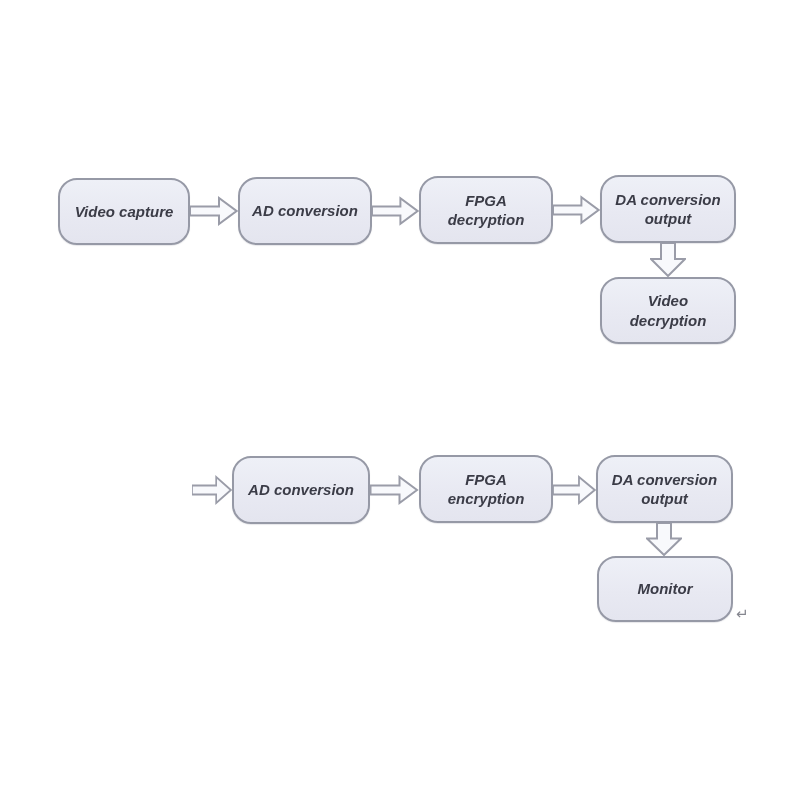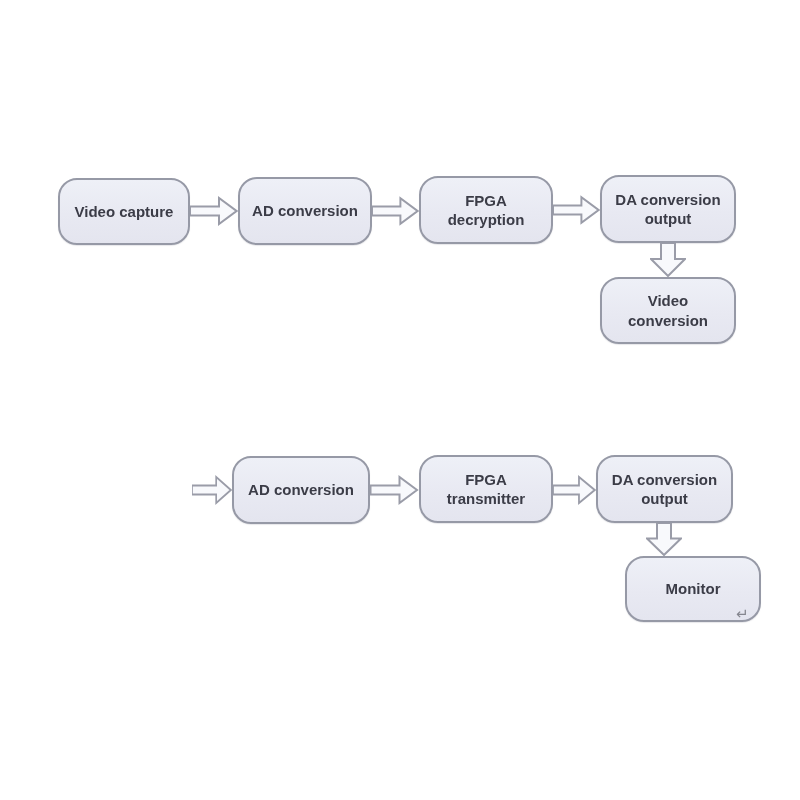--- a/index.html
+++ b/index.html
@@ -7,20 +7,21 @@
     padding: 0;
     background: #ffffff;
     font-family: "Liberation Sans", "DejaVu Sans", sans-serif;
   }
   .canvas {
     position: relative;
     width: 780px;
     height: 800px;
     background: #ffffff;
     overflow: hidden;
+    font-style: italic;
   }
   .flow-node {
     position: absolute;
     box-sizing: border-box;
     display: flex;
     align-items: center;
     justify-content: center;
     text-align: center;
     background: linear-gradient(180deg, #eef0f7 0%, #e8e9f2 55%, #e4e5ef 100%);
     border: 2px solid #9699a6;
@@ -73,51 +74,51 @@
 
   <div class="flow-node" style="left:600px; top:175px; width:136px; height:68px;">
     <span>DA conversion output</span>
   </div>
 
   <svg class="arrow" style="left:650px; top:243px;" width="36" height="34" viewBox="0 0 36 34">
     <polygon points="11,0 11,16 1,16 18,33 35,16 25,16 25,0" fill="#f8f9fc" stroke="#9a9ca8" stroke-width="2" stroke-linejoin="miter"></polygon>
   </svg>
 
   <div class="flow-node" style="left:600px; top:277px; width:136px; height:67px;">
-    <span>Video conversion</span>
+    <span>Video decryption</span>
   </div>
 
 
   <svg class="arrow" style="left:192px; top:475px;" width="40" height="30" viewBox="0 0 48 30" preserveAspectRatio="none">
     <polygon points="0,10.5 29,10.5 29,2 46.5,15 29,28 29,19.5 0,19.5" fill="#f8f9fc" stroke="#9a9ca8" stroke-width="2" stroke-linejoin="miter"></polygon>
   </svg>
 
   <div class="flow-node" style="left:232px; top:456px; width:138px; height:68px;">
     <span>AD conversion</span>
   </div>
 
   <svg class="arrow" style="left:370px; top:475px;" width="49" height="30" viewBox="0 0 48 30">
     <polygon points="0,10.5 29,10.5 29,2 46.5,15 29,28 29,19.5 0,19.5" fill="#f8f9fc" stroke="#9a9ca8" stroke-width="2" stroke-linejoin="miter"></polygon>
   </svg>
 
   <div class="flow-node" style="left:419px; top:455px; width:134px; height:68px;">
-    <span>FPGA transmitter</span>
+    <span>FPGA encryption</span>
   </div>
 
   <svg class="arrow" style="left:553px; top:475px;" width="43" height="30" viewBox="0 0 48 30" preserveAspectRatio="none">
     <polygon points="0,10.5 29,10.5 29,2 46.5,15 29,28 29,19.5 0,19.5" fill="#f8f9fc" stroke="#9a9ca8" stroke-width="2" stroke-linejoin="miter"></polygon>
   </svg>
 
   <div class="flow-node" style="left:596px; top:455px; width:137px; height:68px;">
     <span>DA conversion output</span>
   </div>
 
   <svg class="arrow" style="left:646px; top:523px;" width="36" height="33" viewBox="0 0 36 34" preserveAspectRatio="none">
     <polygon points="11,0 11,16 1,16 18,33 35,16 25,16 25,0" fill="#f8f9fc" stroke="#9a9ca8" stroke-width="2" stroke-linejoin="miter"></polygon>
   </svg>
 
-  <div class="flow-node" style="left:597px; top:556px; width:136px; height:66px;margin-left:28px;">
+  <div class="flow-node" style="left:597px; top:556px; width:136px; height:66px;">
     <span>Monitor</span>
   </div>
 
   <span class="return-char" style="left:736px; top:606px;">↵</span>
 
 </div>
 
 </body></html>

